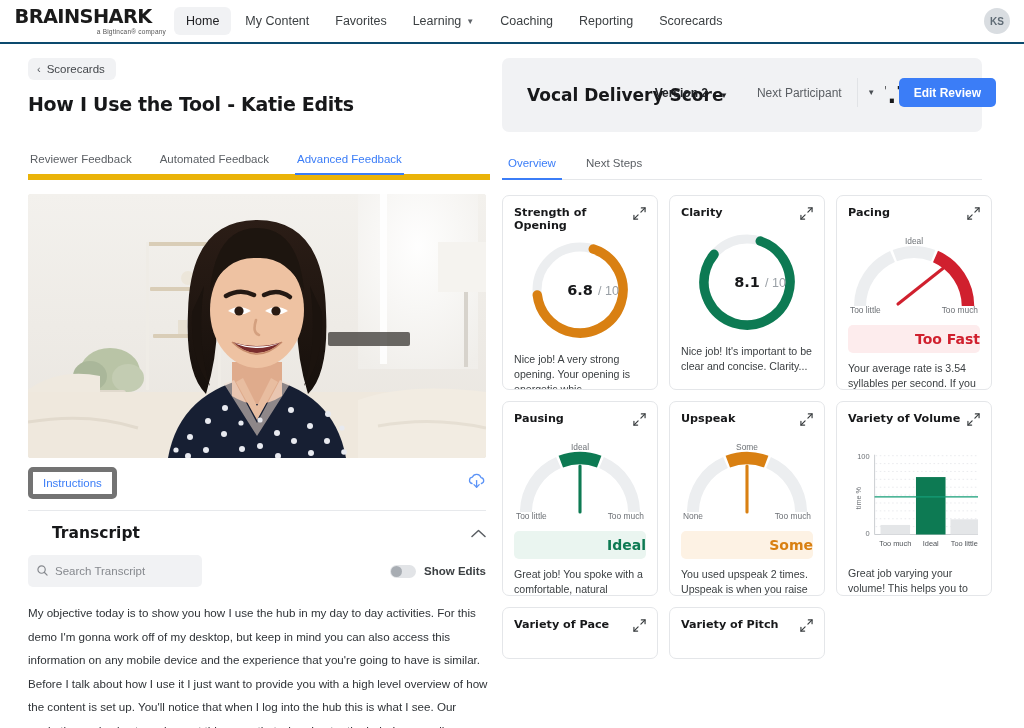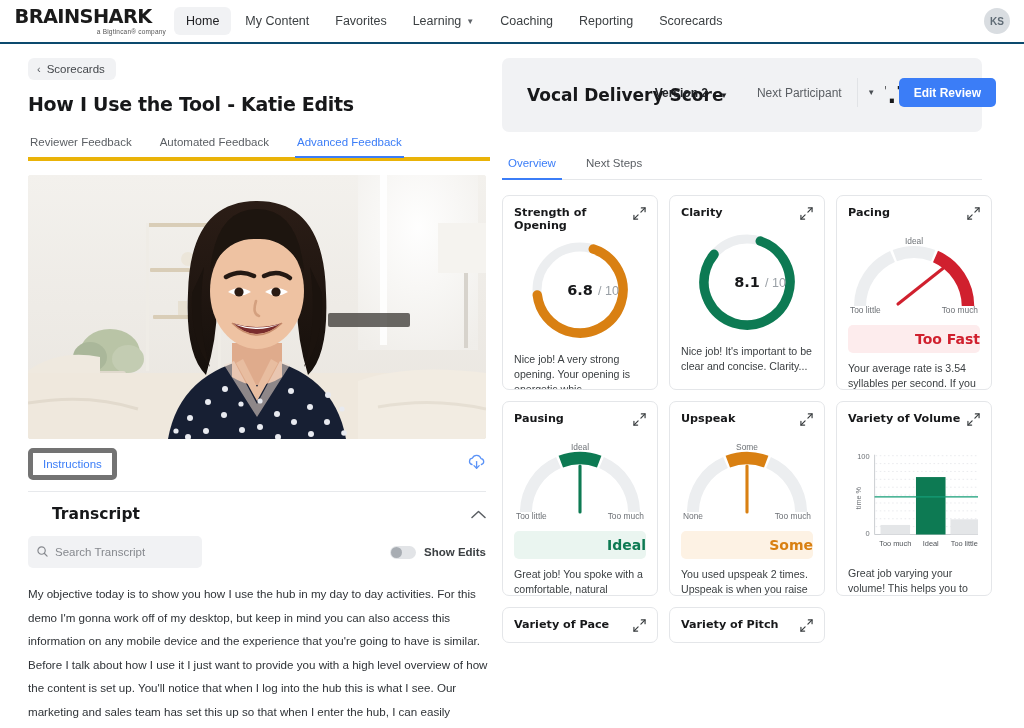--- a/index.html
+++ b/index.html
@@ -86,21 +86,21 @@
     width: 28px; display: flex; align-items: center; justify-content: center;
     border-left: 1px solid #e1e3e6; cursor: pointer;
   }
   .primary-btn {
     background: #3b7df7; color: #fff; font-size: 12px; font-weight: 700;
     border: none; border-radius: 5px; height: 29px; padding: 0 15px;
     cursor: pointer; font-family: "Liberation Sans", sans-serif;
   }
 
   
-  .tabs { display: flex; gap: 24px; margin-top: 17px; border-bottom: 4px solid #eab308; }
+  .tabs { display: flex; gap: 24px; margin-top: 34px; border-bottom: 6px solid #eab308; }
   .tab {
     font-size: 11.5px; color: #5a5e63; padding: 4px 2px 8px; cursor: pointer;
     border-bottom: 2px solid transparent; margin-bottom: -1px;
   }
   .tab.active { color: #3b7df7; border-bottom-color: #3b7df7; }
 
   
   .video {
     width: 458px; height: 264px; margin-top: 14px;
     border-radius: 3px; overflow: hidden; position: relative;
@@ -176,21 +176,21 @@
   .subtab.active { color: #3b7df7; border-bottom-color: #3b7df7; text-align: right; }
 
   .cards {
     display: grid; grid-template-columns: repeat(3, 156px);
     gap: 11px; margin-top: 15px; width: 480px;
   }
   .card {
     border: 1px solid #e4e6e9; border-radius: 7px; background: #fff;
     padding: 10px 11px 11px; height: 195px; overflow: hidden; position: relative;
   }
-  .card.short { height: 36px; }
+  .card.short { height: 52px; }
   .card-head { display: flex; align-items: flex-start; justify-content: space-between; }
   .card-title { font-family: "DejaVu Sans", sans-serif; font-size: 11.2px; font-weight: 700; color: #17181a; }
   .expand-icon { cursor: pointer; flex-shrink: 0; }
   .viz { display: flex; align-items: center; justify-content: center; height: 108px; margin-top: 4px; }
   .viz.gauge-viz { height: 92px; margin-top: 6px; }
   .viz.bar-viz { height: 112px; margin-top: 16px; }
   .verdict {
     border-radius: 5px; text-align: right;
     font-family: "DejaVu Sans", sans-serif; font-size: 14px; font-weight: 700;
     padding: 6px 0; margin-top: 3px;

